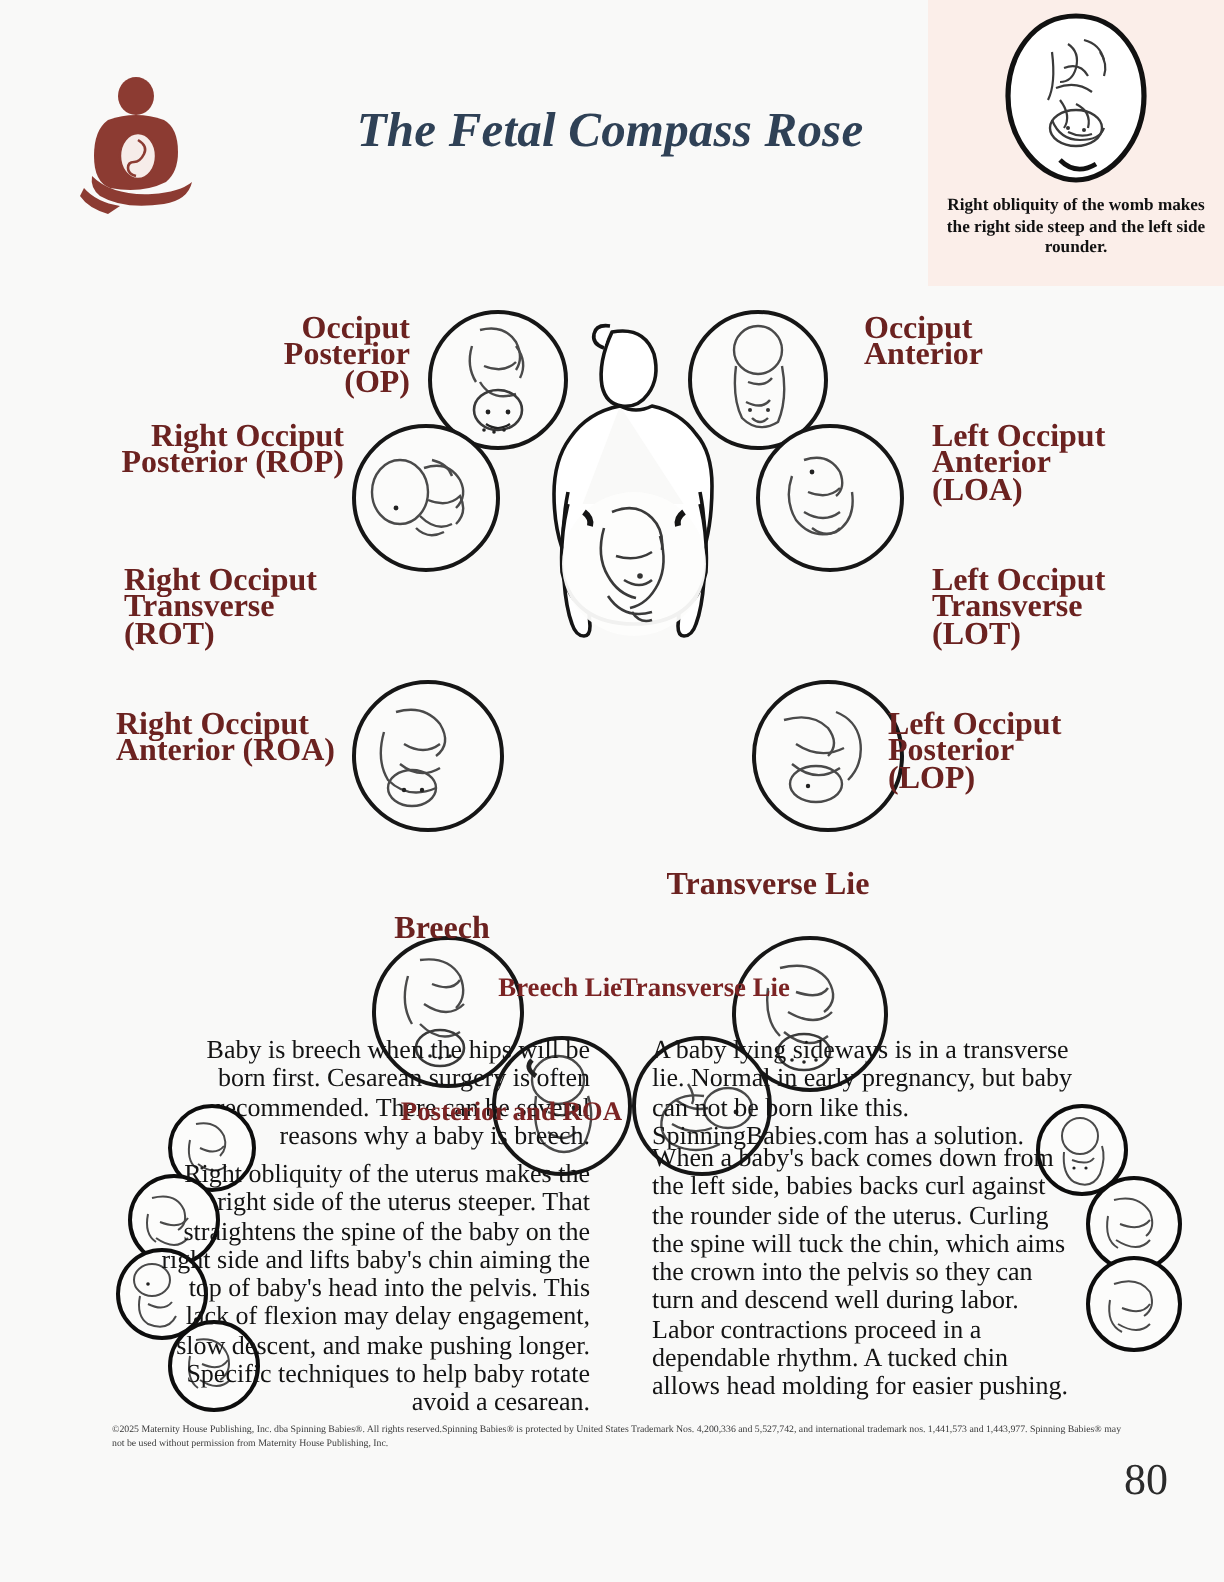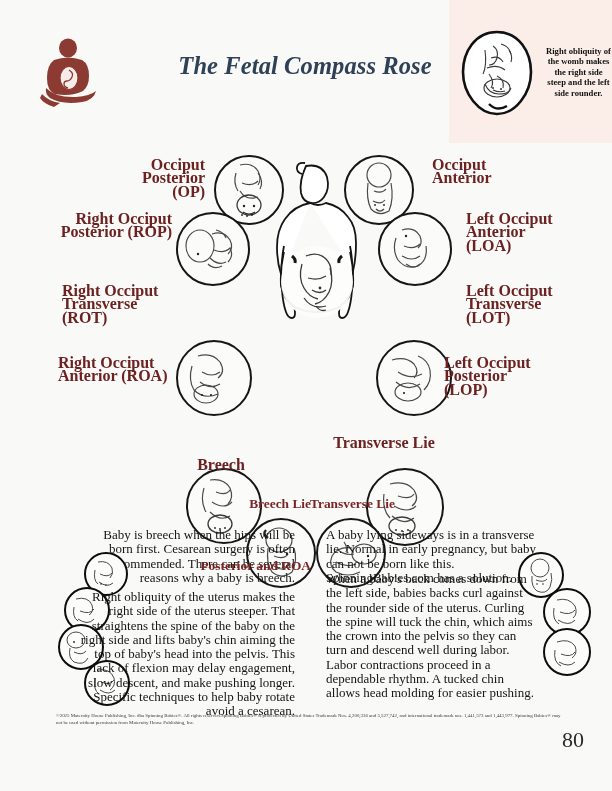--- a/index.html
+++ b/index.html
@@ -26,23 +26,23 @@
     letter-spacing:.1px;
     font-style:italic;
   }
   .byline{
     position:absolute;left:120px;top:84px;width:370px;
     text-align:center;font-size:12.5px;color:#3a4a5c;
   }
 
   
   .inset{
-    position:absolute;right:0;top:0;width:163px;height:143px;
+    position:absolute;right:0;top:0;width:148px;height:143px;
     background:#fbeee9;
-    display:flex;flex-direction:row;align-items:center;
+    display:flex;flex-direction:column;align-items:center;
   }
   .inset-img{width:96px;height:92px;margin-top:4px;}
   .inset-cap{
     font-size:8.6px;font-weight:bold;line-height:10.6px;
     text-align:center;color:#111;width:132px;margin-top:1px;
   }
 
   
   .rose{position:absolute;left:0;top:150px;width:612px;height:300px;}
   .circ{
@@ -59,21 +59,21 @@
     position:absolute;font-size:16px;font-weight:bold;line-height:13.4px;
     color:#6b2220;
   }
   .ra{text-align:right;}
   .la{text-align:left;}
   .ca{text-align:center;}
 
   
   .sec{position:absolute;}
   .sec h3{
-    margin:10px 0 4px 0;font-size:13.4px;font-weight:bold;color:#7b2424;
+    margin:0 0 4px 0;font-size:13.4px;font-weight:bold;color:#7b2424;
   }
   .sec p{
     margin:16px;font-size:13px;line-height:14.3px;color:#141414;
   }
   .col-l{width:249px;left:62px;}
   .col-r{width:243px;left:310px;}
   .ta-r{text-align:right;}
   .ta-l{text-align:left;}
 
   

